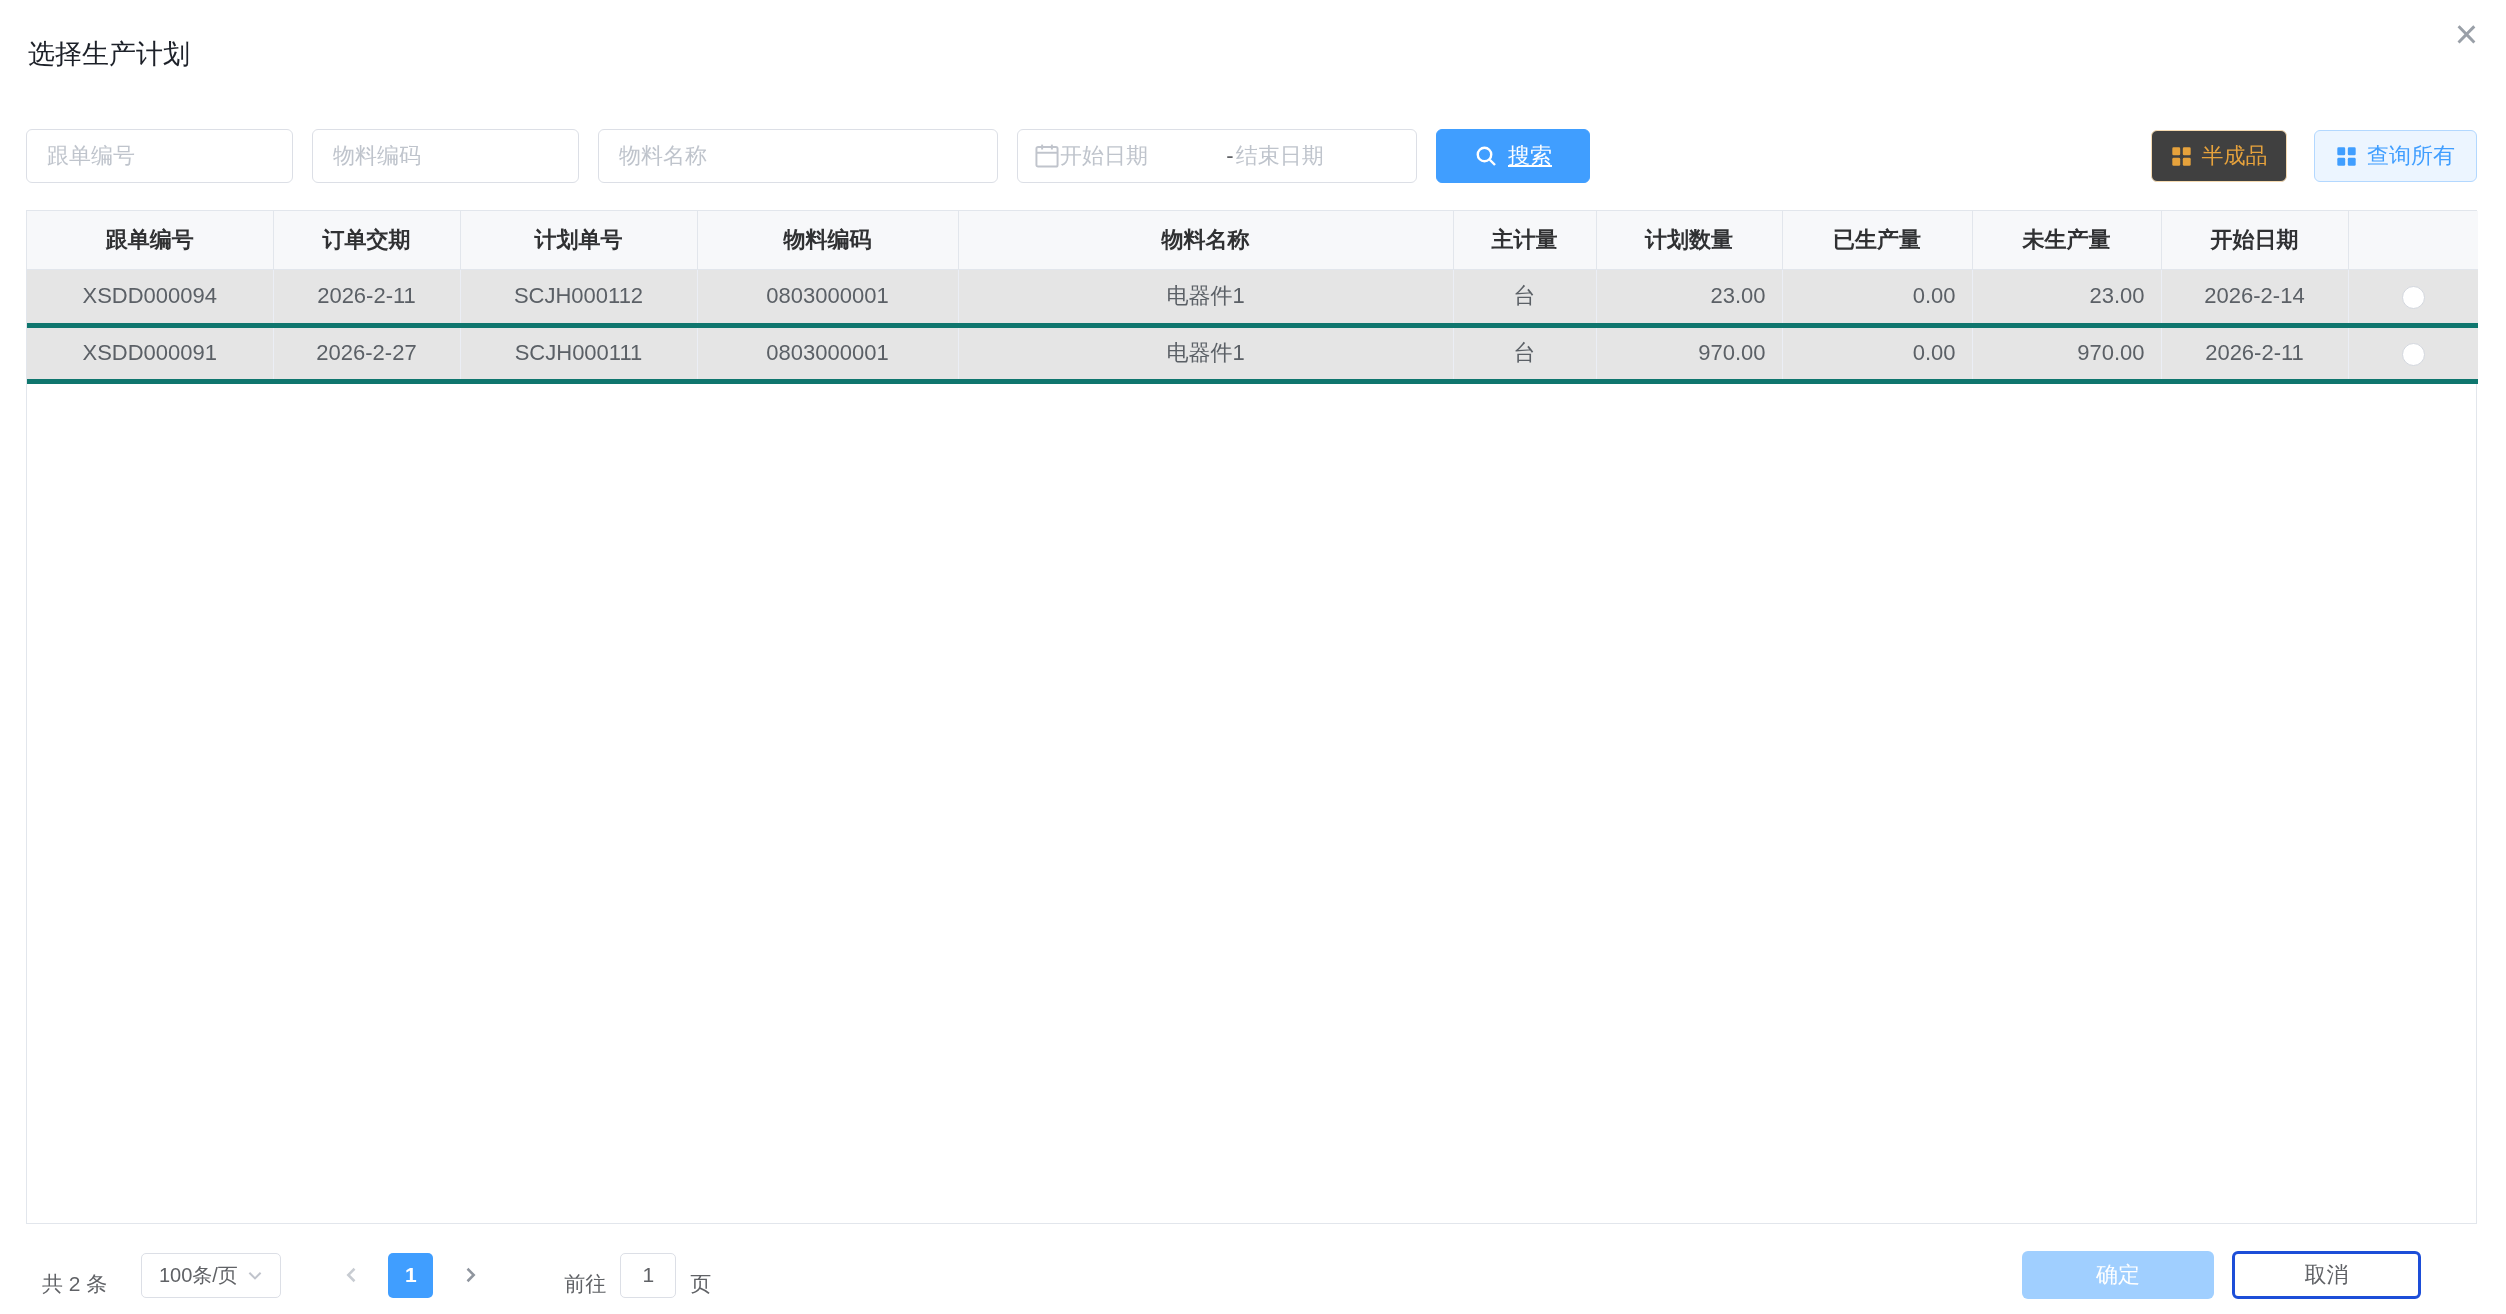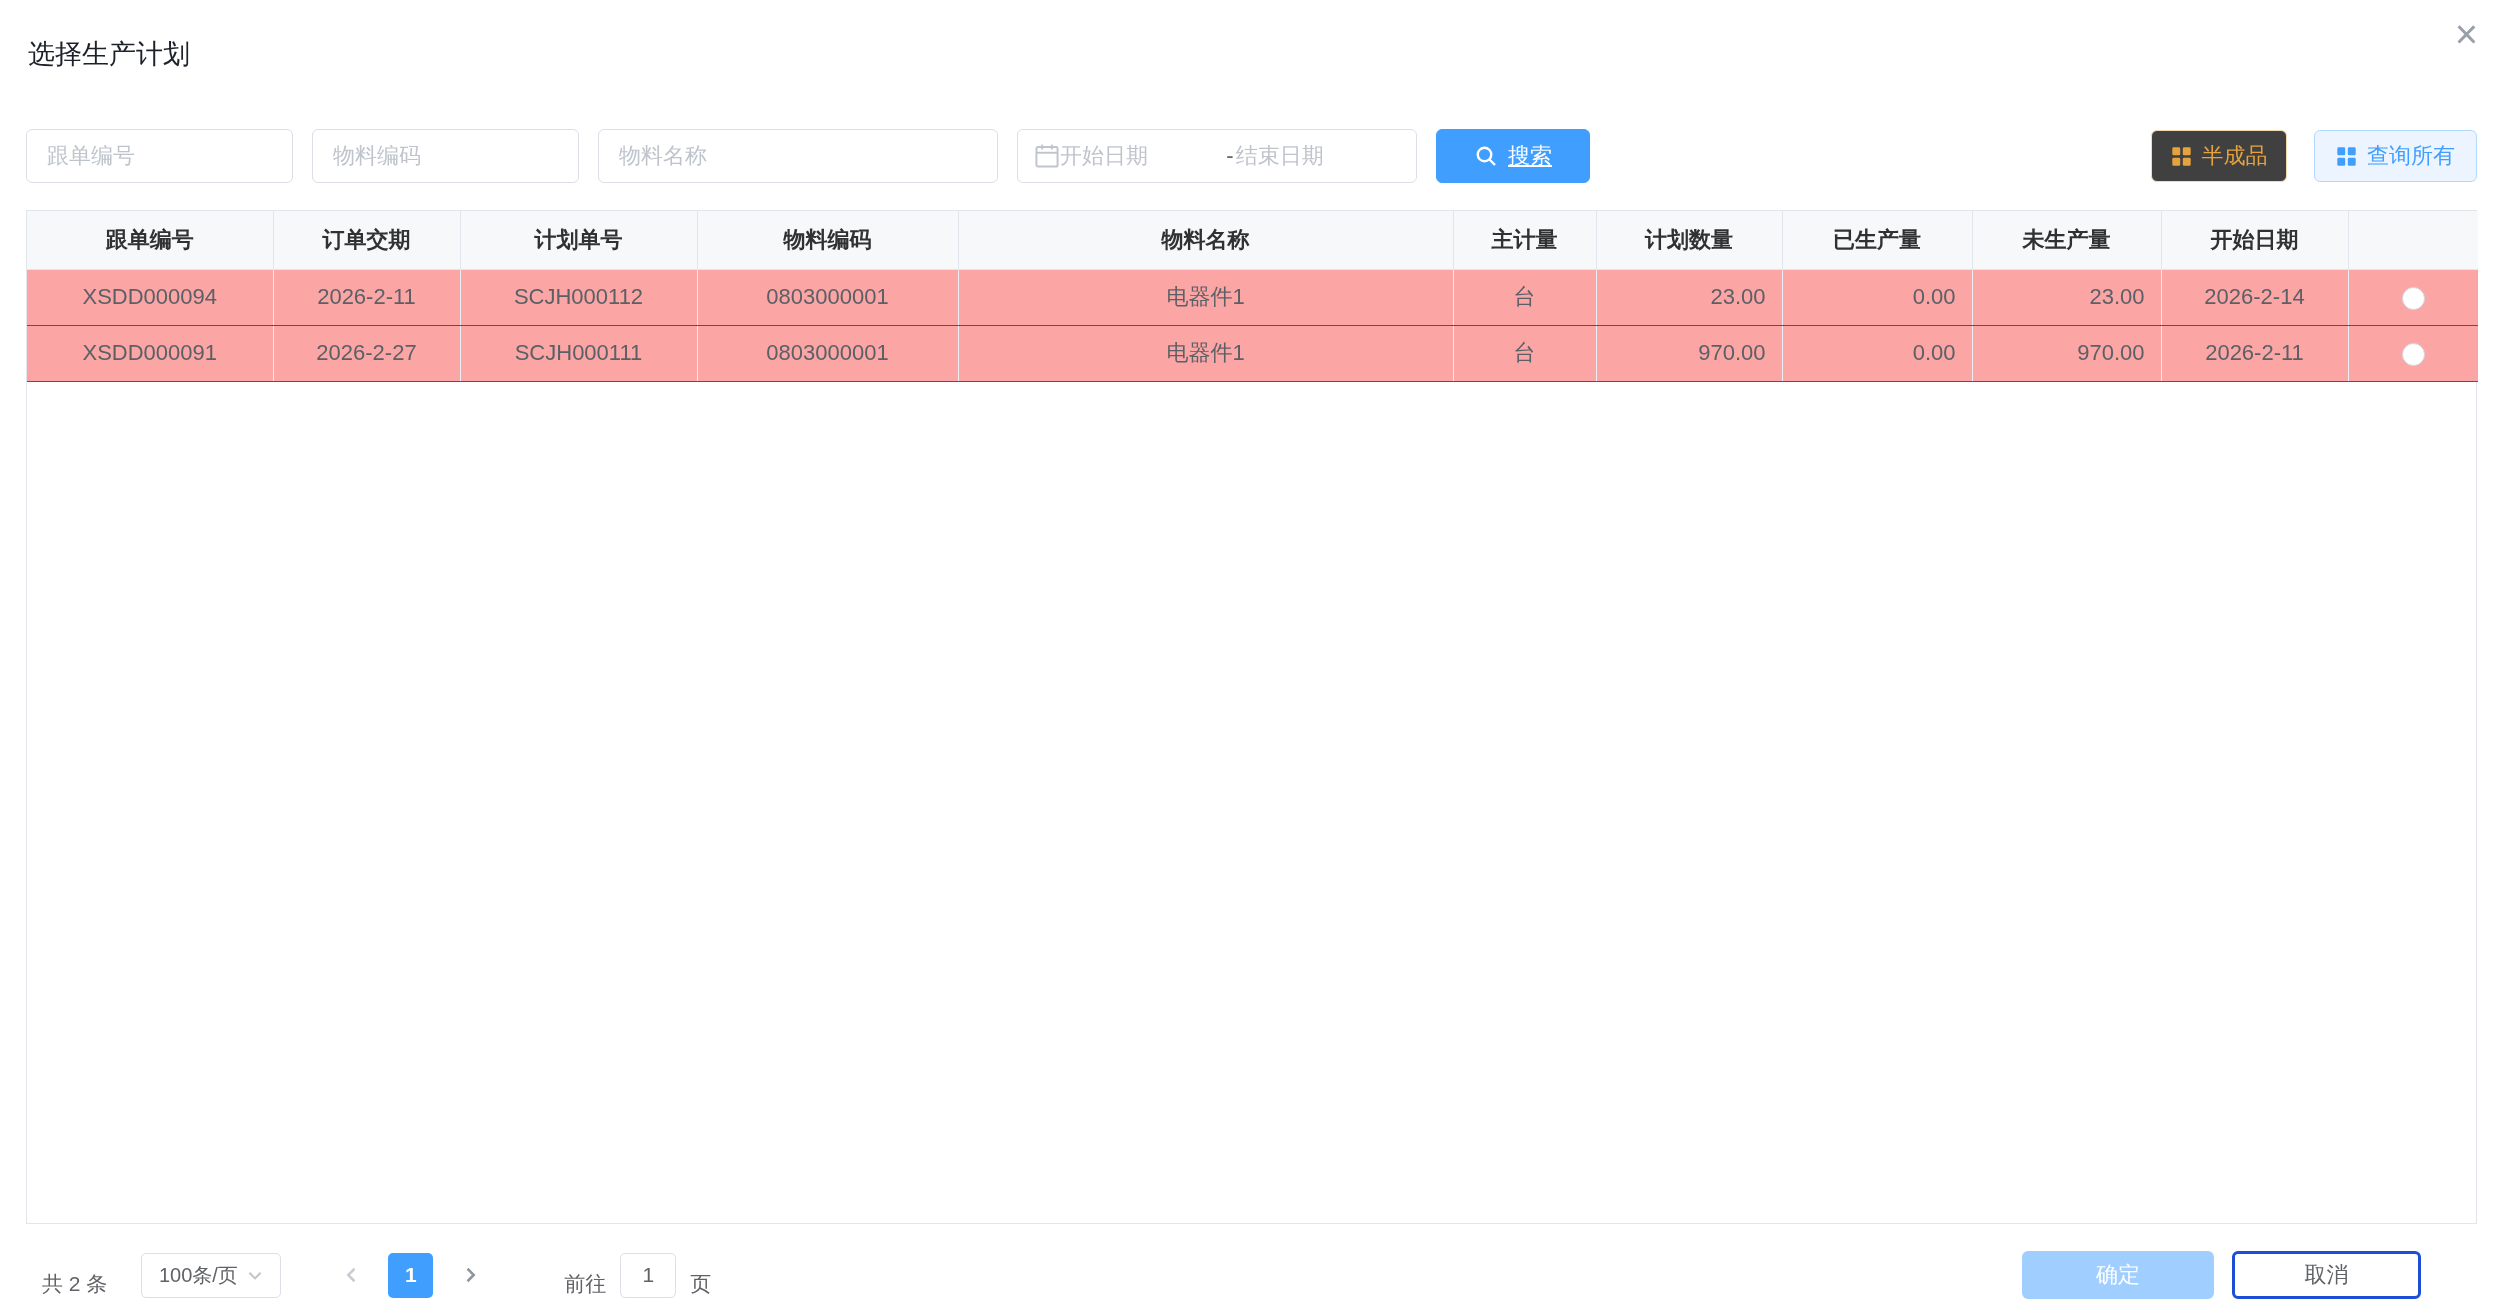--- a/index.html
+++ b/index.html
@@ -26,21 +26,21 @@
 
   .btn { display: inline-flex; align-items: center; justify-content: center; gap: 10px; border-radius: 6px; font-size: 22px; cursor: pointer; border: 1px solid transparent; font-family: inherit; }
   .btn-search   { width: 154px; height: 54px; background: #409EFF; border-color: #409EFF; color: #fff; text-decoration: underline; }
   .right-group  { margin-left: auto; display: flex; gap: 27px; }
   .btn-semi     { width: 136px; height: 52px; background: #404040; border-color: #f5dab1; color: #E6A23C; }
   .btn-queryall { width: 163px; height: 52px; background: #ecf5ff; border-color: #b3d8ff; color: #409EFF; }
 
   .table-wrap { position: absolute; left: 26px; top: 210px; width: 2451px; height: 1014px; border: 1px solid #e2e6ec; background: #fff; }
   table { width: 100%; border-collapse: collapse; table-layout: fixed; }
   thead th { height: 58px; background: #f7f8fa; font-size: 22px; font-weight: 700; color: #303133; border-right: 1px solid #e2e6ec; border-bottom: 1px solid #e2e6ec; text-align: center; }
-  tbody td { height: 56px; font-size: 22px; color: #5b6066; text-align: center; border-right: 1px solid #ebeef5; border-bottom: 1px solid #0f766e; background: #fca5a5; }
+  tbody td { height: 56px; font-size: 22px; color: #5b6066; text-align: center; border-right: 1px solid #ebeef5; border-bottom: 5px solid #0f766e; background: #e5e5e5; }
   thead th:last-child, tbody td:last-child { border-right: none; }
   td.num { text-align: right; padding-right: 16px; }
   .radio { display: inline-block; width: 23px; height: 23px; border: 1px solid #d3d7de; border-radius: 50%; background: #fff; vertical-align: middle; cursor: pointer; }
 
   .footer { position: absolute; left: 26px; top: 1246px; width: 2451px; height: 58px; display: flex; align-items: center; }
   .pagination { display: flex; align-items: flex-end; }
   .total { font-size: 21px; color: #606266; margin-left: 16px; }
   .page-size { margin-left: 34px; width: 140px; height: 45px; border: 1px solid #dcdfe6; border-radius: 5px; display: flex; align-items: center; justify-content: center; gap: 8px; font-size: 20px; color: #606266; cursor: pointer; background: #fff; }
   .page-btn { width: 45px; height: 45px; display: flex; align-items: center; justify-content: center; cursor: pointer; background: transparent; border: none; }
   .prev { margin-left: 48px; color: #c8ccd2; }

